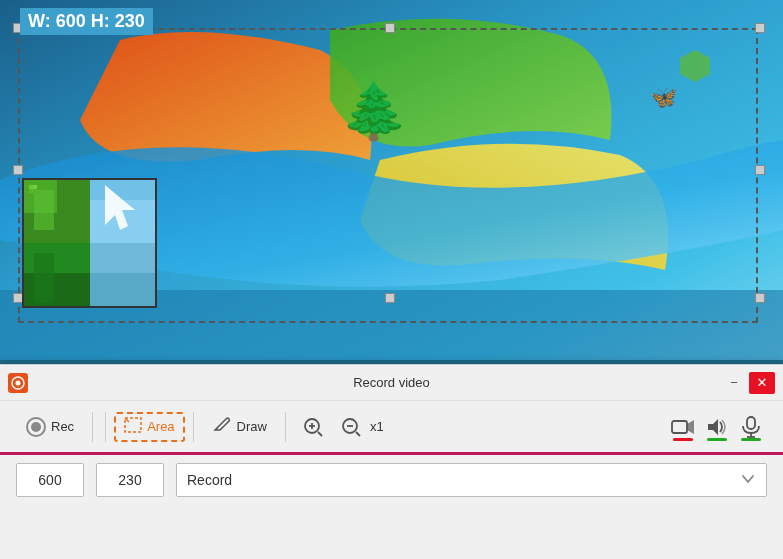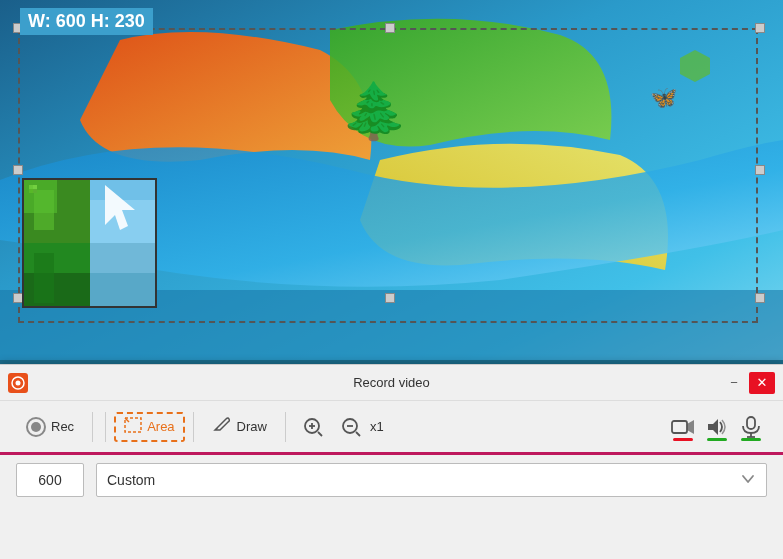--- a/index.html
+++ b/index.html
@@ -503,22 +503,23 @@
           <line x1="9" y1="17" x2="9" y2="21" stroke="#555" stroke-width="1.8"></line>
           <line x1="5" y1="21" x2="13" y2="21" stroke="#555" stroke-width="1.8"></line>
         </svg>
         <div class="vol-bar vol-green"></div>
       </div>
     </div>
   </div>
 
   <div id="bottom-row">
     <input class="dim-input" type="text" value="600" style="">
+    <input class="dim-input" type="text" value="230" style="">
     <div class="preset-select">
-      <span>Custom</span>
+      <span>Record</span>
       <span>
         <svg width="16" height="16" viewBox="0 0 16 16">
           <path d="M3,5 L8,11 L13,5" fill="none" stroke="#888" stroke-width="1.8" stroke-linecap="round" stroke-linejoin="round"></path>
         </svg>
       </span>
     </div>
   </div>
 </div>
 
 </body></html>

